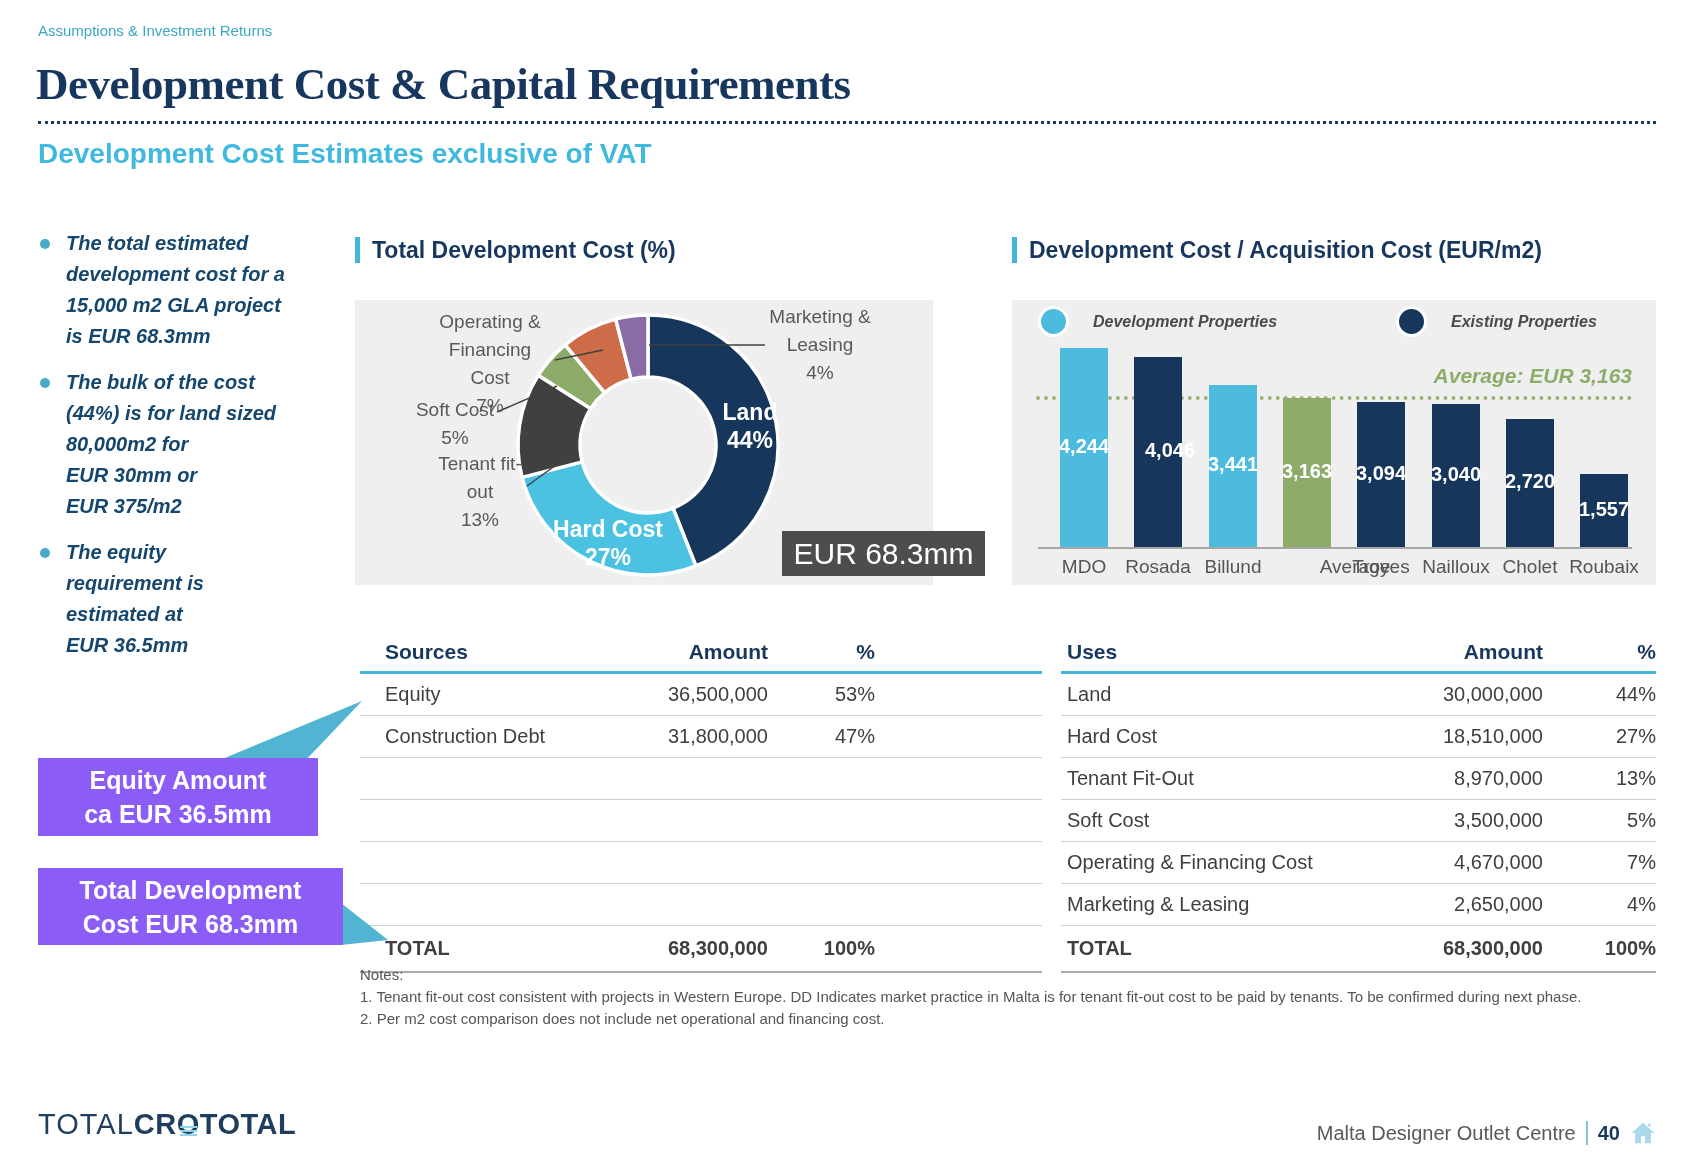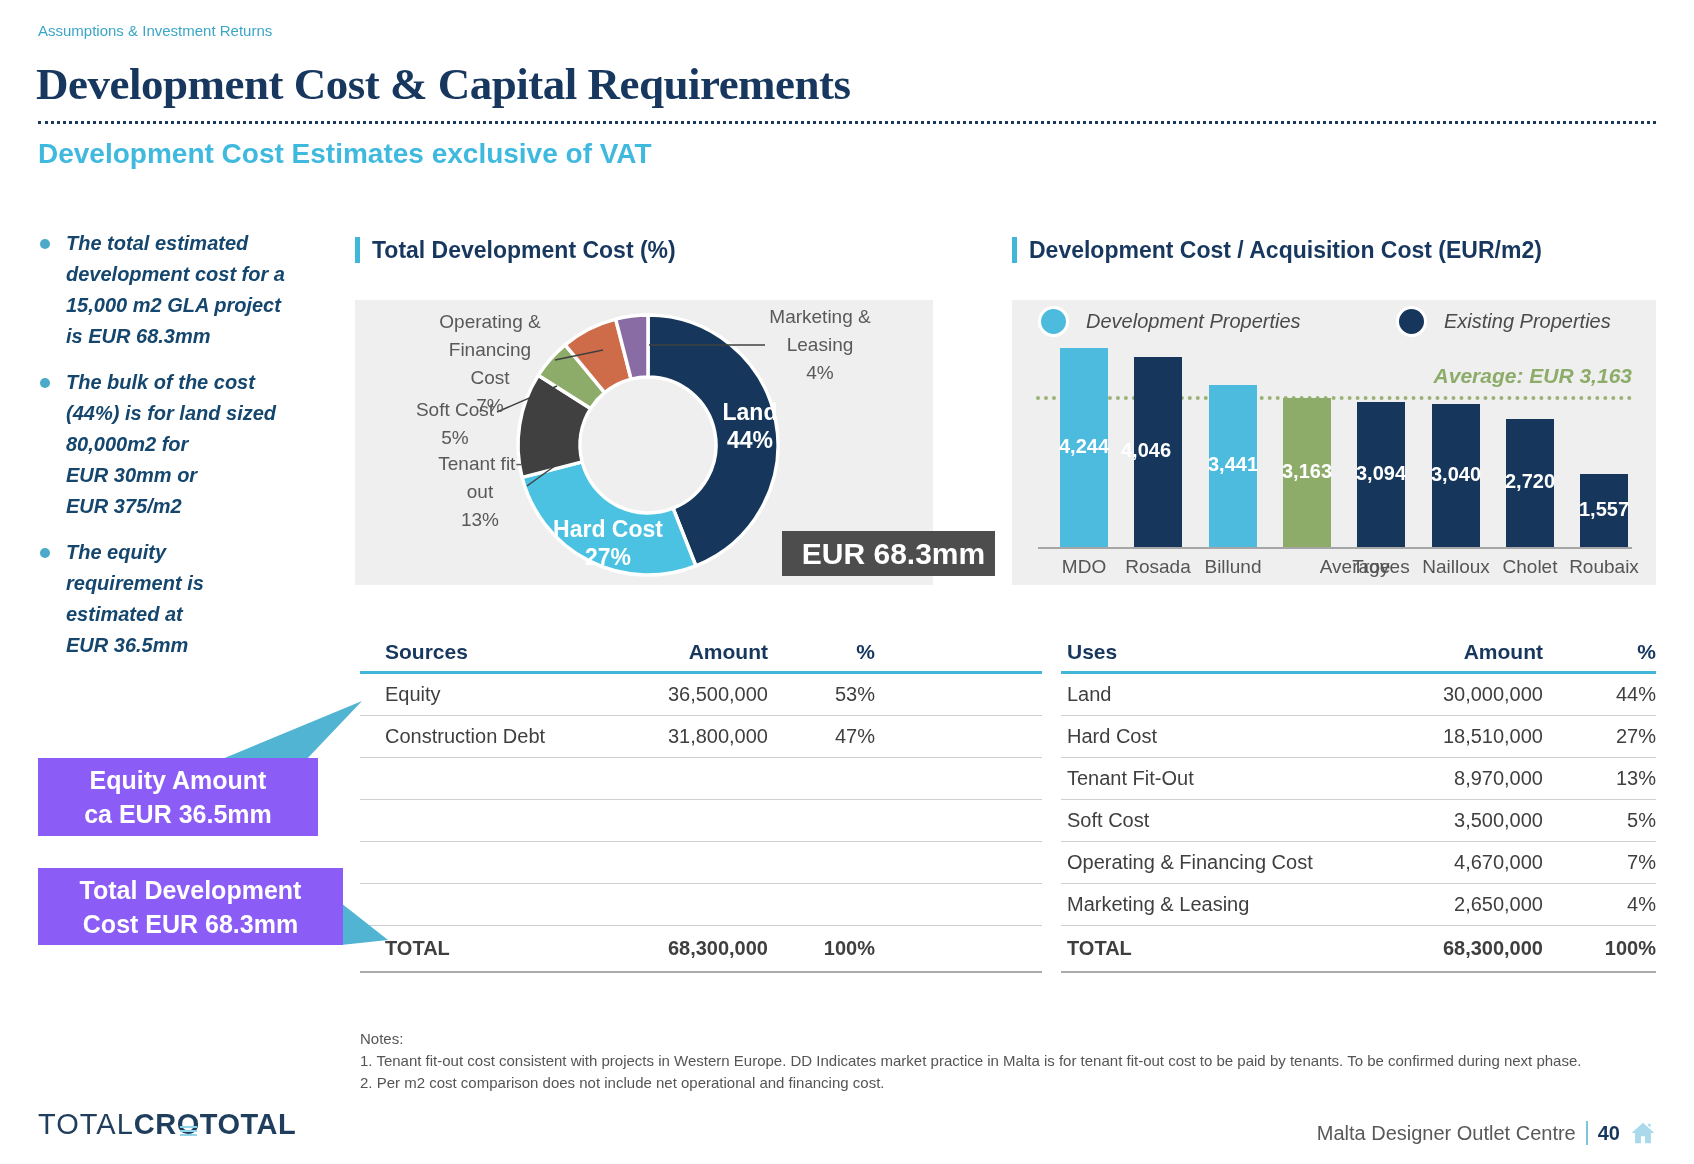--- a/index.html
+++ b/index.html
@@ -28,44 +28,44 @@
   .section-title{font-size:23px;font-weight:bold;color:#17375E;display:flex;align-items:center;height:28px;}
   .section-title .accent{width:5px;height:26px;background:#41B6D9;margin-right:12px;flex:none;}
   .title-donut{left:355px;top:236px;}
   .title-bar{left:1012px;top:236px;}
   .panel{background:#EFEFEF;}
   .panel-donut{left:355px;top:300px;width:578px;height:285px;}
   .panel-bar{left:1012px;top:300px;width:644px;height:285px;}
   .donut-label{position:absolute;text-align:center;font-size:19px;line-height:28px;color:#595959;}
   .donut-label.inside{color:#fff;font-weight:bold;font-size:23px;line-height:28px;}
   .badge{left:782px;top:531px;width:203px;height:45px;background:#4D4D4D;color:#fff;
-         font-size:30px;font-weight:bold;display:flex;align-items:center;justify-content:center;z-index:3;padding-left:10px;}
+         font-size:30px;font-weight:normal;display:flex;align-items:center;justify-content:center;z-index:3;}
   
   .legend-item{position:absolute;display:flex;align-items:center;}
   .legend-swatch{width:25px;height:25px;border-radius:50%;border:3px solid #fff;flex:none;}
-  .legend-label{font-size:20px;font-weight:normal;font-style:italic;color:#4A4A4A;margin-left:17px;}
+  .legend-label{font-size:16px;font-weight:bold;font-style:italic;color:#4A4A4A;margin-left:24px;}
   .avg-label{position:absolute;left:316px;top:64px;width:304px;text-align:right;
              font-size:21px;font-weight:bold;font-style:italic;color:#8EAC69;}
   .avg-line{position:absolute;left:24px;top:96px;width:596px;height:0;border-top:4px dotted #9CB377;}
   .axis-line{position:absolute;left:26px;top:247px;width:594px;height:0;border-top:2px solid #A6A6A6;}
   .bar{position:absolute;}
   .bar-value{position:absolute;text-align:center;color:#fff;font-weight:bold;font-size:20px;}
   .bar-cat{position:absolute;top:256px;text-align:center;font-size:19px;color:#555;}
   
   .fintable{left:360px;top:632px;width:1296px;display:grid;
             grid-template-columns:262px 146px 107px 167px 313px 188px 113px;
             font-size:20px;color:#3F3F3F;}
   .fintable .cell{height:41px;display:flex;align-items:center;border-bottom:1px solid #CFCFCF;}
   .fintable .hdr{height:39px;font-weight:bold;color:#17375E;font-size:21px;border-bottom:3px solid #41B6D9;}
   .fintable .num{justify-content:flex-end;}
   .fintable .lbl-l{padding-left:25px;}
   .fintable .lbl-r{padding-left:6px;margin-left:19px;}
   .fintable .total{font-weight:bold;height:45px;border-bottom:2px solid #ABABAB;}
   
-  .notes{left:360px;top:1028px;width:1296px;font-size:15px;line-height:22px;color:#555;}
+  .notes{left:360px;top:964px;width:1296px;font-size:15px;line-height:22px;color:#555;}
   
   .logo{left:38px;top:1108px;font-size:29px;color:#1F3D5C;letter-spacing:1px;}
   .logo .thin{font-weight:normal;}
   .logo .bold{font-weight:bold;letter-spacing:0.5px;}
   .logo-o{position:relative;display:inline-block;}
   .logo-o::after{content:"";position:absolute;left:3px;right:3px;bottom:5px;height:10px;
        background:repeating-linear-gradient(to bottom,#8ED4EA 0 2px,rgba(255,255,255,0) 2px 4px);}
   .footer-right{right:38px;top:1120px;display:flex;align-items:center;gap:10px;}
   .footer-project{font-size:20px;color:#595959;}
   .footer-divider{width:2px;height:24px;background:#7FC4DC;}
@@ -163,21 +163,21 @@
     <span class="legend-swatch" id="legend-swatch-1" style="background: rgb(22, 55, 91);"></span>
     <span class="legend-label">Existing Properties</span>
   </div>
   <div class="avg-label">Average: EUR 3,163</div>
   <div class="avg-line"></div>
   <div class="axis-line"></div>
 <div class="bar" style="left: 48px; top: 48px; width: 48px; height: 199px; background: rgb(76, 187, 221);"></div>
     <div class="bar-value" style="left: 32px; width: 80px; top: 134.5px;">4,244</div>
     <div class="bar-cat" style="left: 30px; width: 84px;">MDO</div>
     <div class="bar" style="left: 122px; top: 57px; width: 48px; height: 190px; background: rgb(22, 55, 91);"></div>
-    <div class="bar-value" style="left: 94px; width: 80px; top: 139px;">4,046</div>
+    <div class="bar-value" style="left: 118px; width: 80px; top: 139px;">4,046</div>
     <div class="bar-cat" style="left: 104px; width: 84px;">Rosada</div>
     <div class="bar" style="left: 197px; top: 85px; width: 48px; height: 162px; background: rgb(76, 187, 221);"></div>
     <div class="bar-value" style="left: 181px; width: 80px; top: 153px;">3,441</div>
     <div class="bar-cat" style="left: 179px; width: 84px;">Billund</div>
     <div class="bar" style="left: 271px; top: 98px; width: 48px; height: 149px; background: rgb(142, 172, 105);"></div>
     <div class="bar-value" style="left: 255px; width: 80px; top: 159.5px;">3,163</div>
     <div class="bar-cat" style="left: 253px; width: 84px; margin-left: 48px;">Average</div>
     <div class="bar" style="left: 345px; top: 102px; width: 48px; height: 145px; background: rgb(22, 55, 91);"></div>
     <div class="bar-value" style="left: 329px; width: 80px; top: 161.5px;">3,094</div>
     <div class="bar-cat" style="left: 327px; width: 84px;">Troyes</div>

